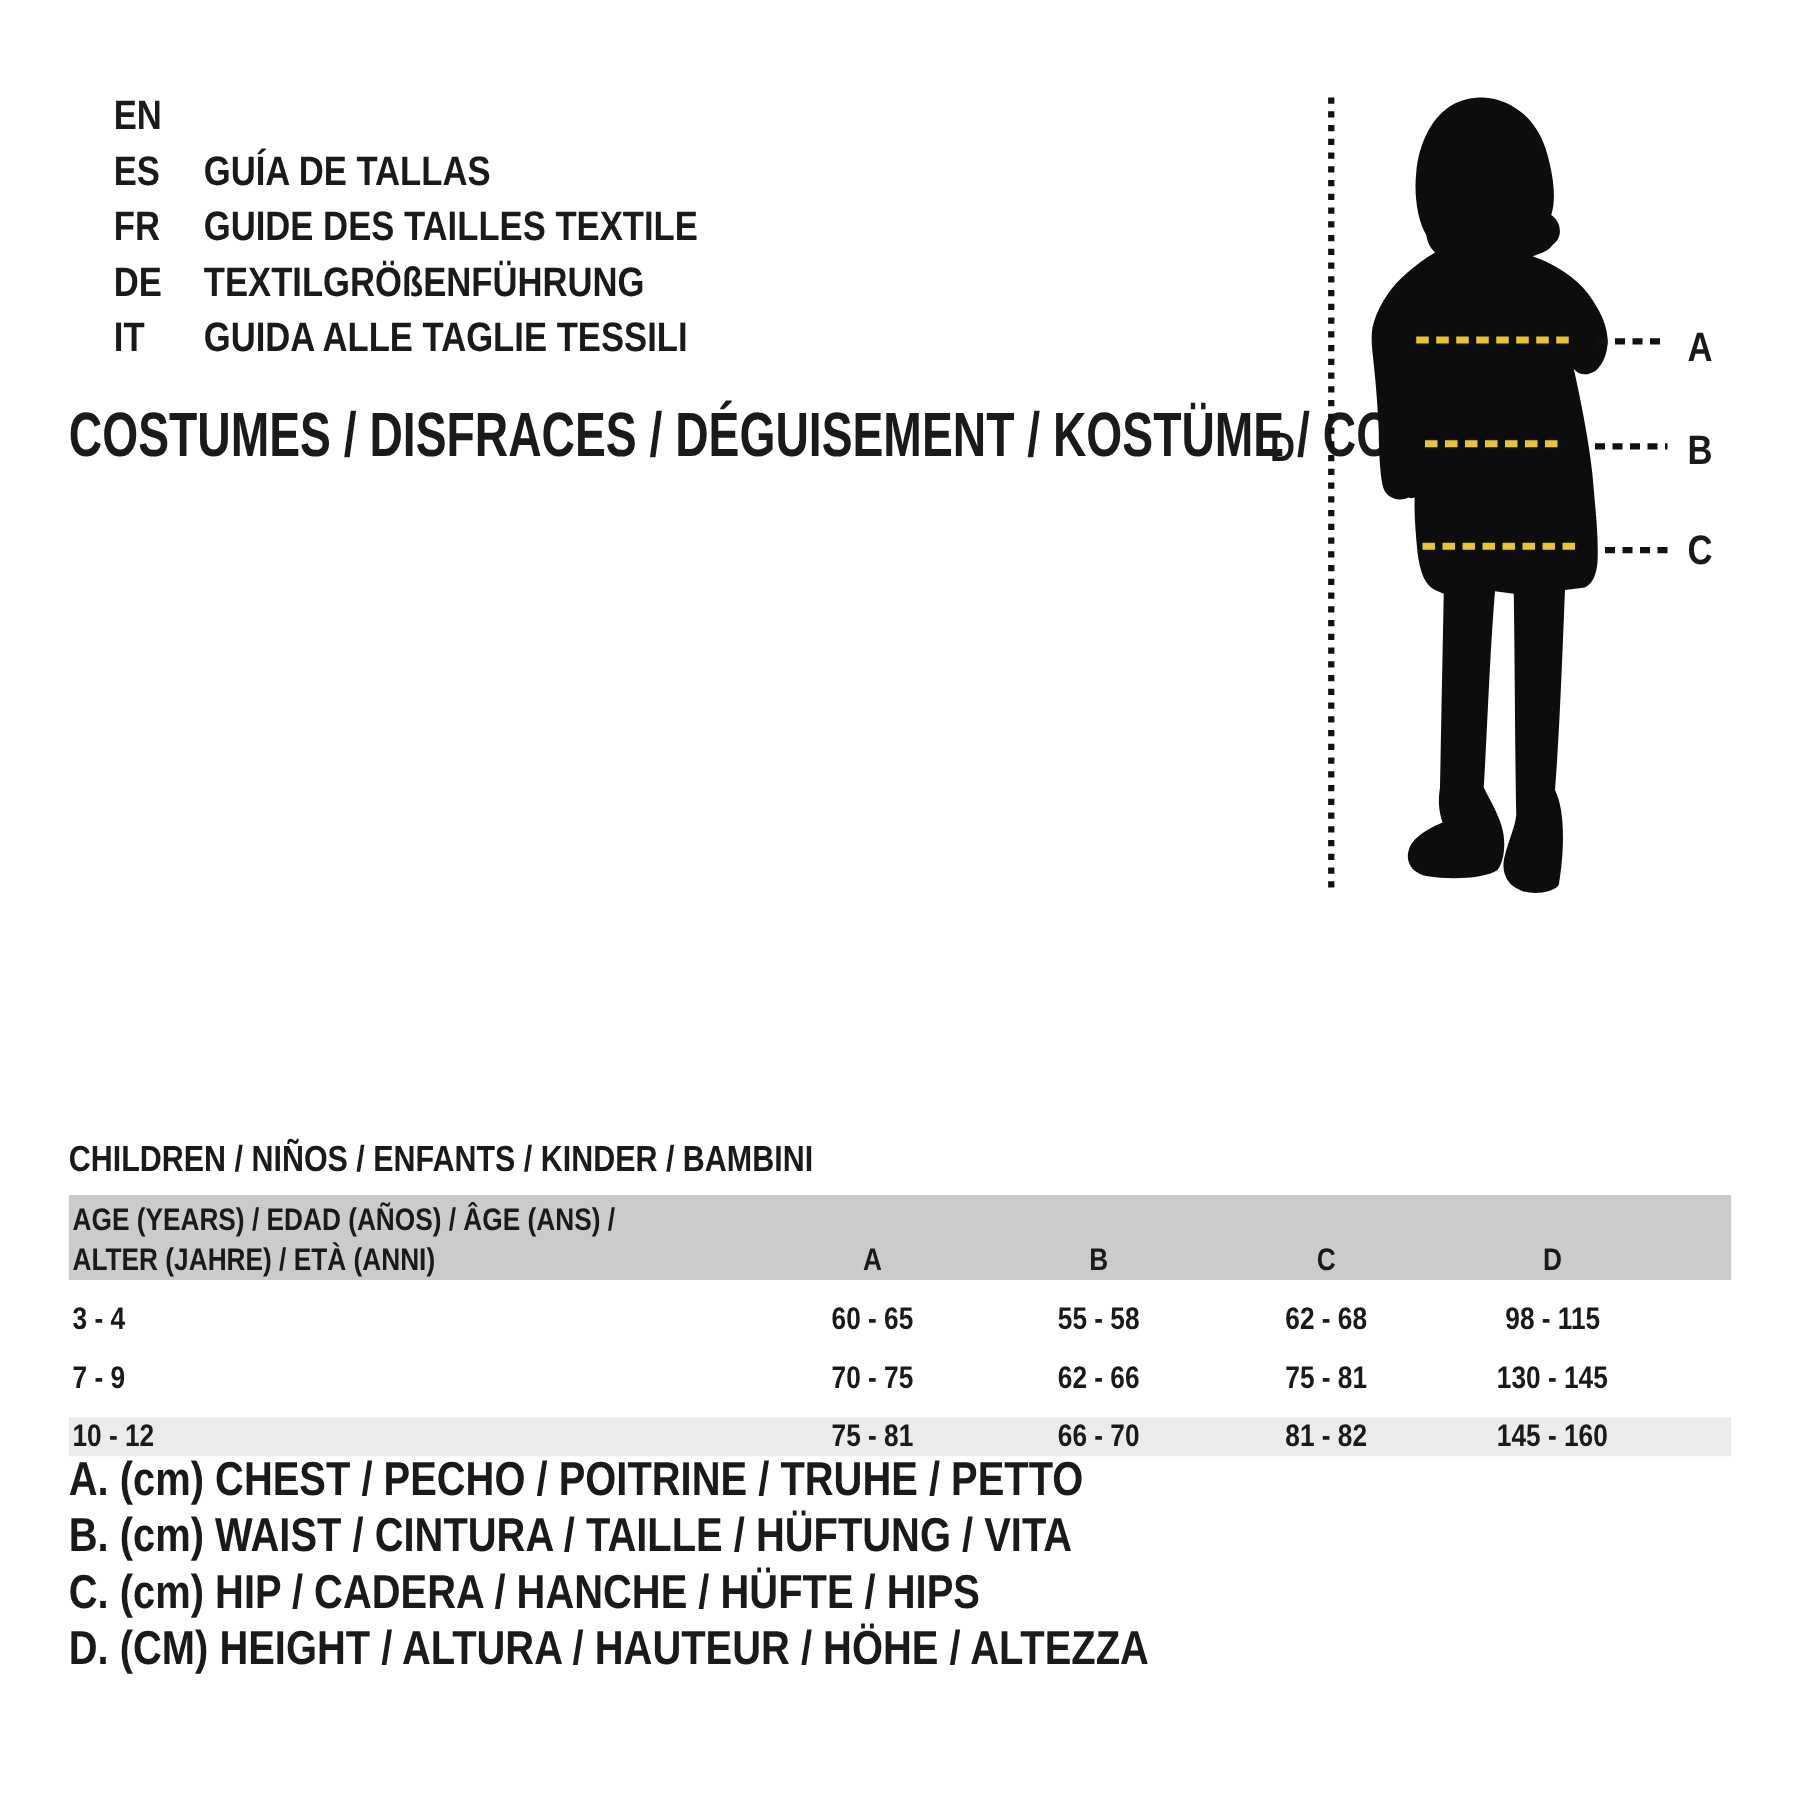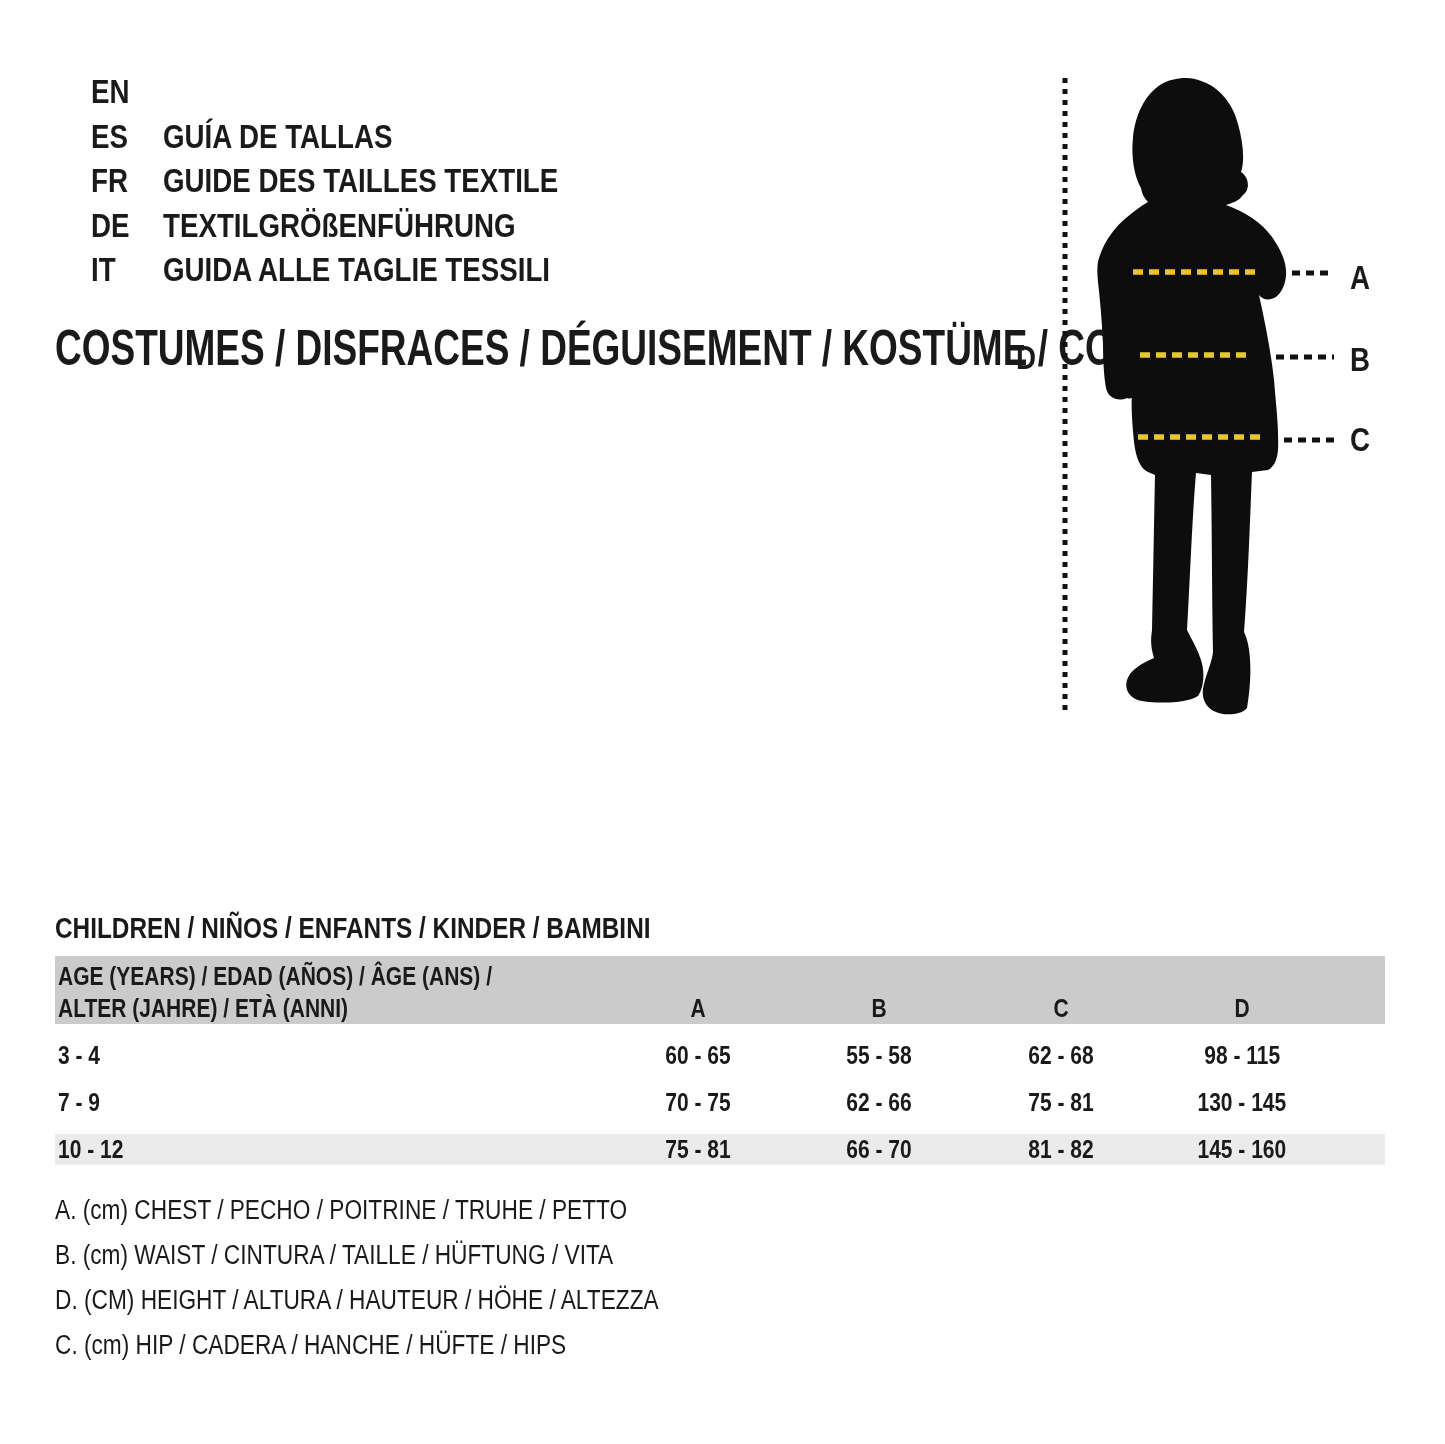--- a/index.html
+++ b/index.html
@@ -35,21 +35,21 @@
   .thead { display:flex; background:var(--thead-bg,#cbcbcb); height:68px; font-size:25px;
     box-sizing:border-box; padding-top:5px;align-items:flex-end; }
   .thead .cell-age div { line-height:32px; }
   .cell-age { width:41.5%; flex:0 0 41.5%; padding-left:3px; box-sizing:border-box; }
   .cell-v { width:13.65%; flex:0 0 13.65%; text-align:center; line-height:32px; }
   .trow { display:flex; height:31px; margin-top:16px; font-size:25px; line-height:31px; }
   .trow.alt { background:var(--row-alt,#ebebeb); }
   .trow .cell-v { line-height:31px; }
 
   
-  .legend { position:absolute; left:55px; top:1188px; font-size:27px; font-weight:400; }
+  .legend { position:absolute; left:55px; top:1162px; font-size:38px; font-weight:700; }
   .legend-line { height:45px; line-height:45px; }
 </style>
 </head>
 <body>
 
 <div class="page">
 
   <div class="lang-list">
     <div class="lang-row">
       <span class="lang-code"><span class="cond">EN</span></span>
@@ -153,17 +153,17 @@
       <div class="cell-v"><span class="cond-c">75 - 81</span></div>
       <div class="cell-v"><span class="cond-c">66 - 70</span></div>
       <div class="cell-v"><span class="cond-c">81 - 82</span></div>
       <div class="cell-v"><span class="cond-c">145 - 160</span></div>
     </div>
   </div>
 
   <div class="legend">
     <div class="legend-line"><span class="cond">A. (cm) CHEST / PECHO / POITRINE / TRUHE / PETTO</span></div>
     <div class="legend-line"><span class="cond">B. (cm) WAIST / CINTURA / TAILLE / HÜFTUNG / VITA</span></div>
+    <div class="legend-line"><span class="cond">C. (cm) HIP / CADERA / HANCHE / HÜFTE / HIPS</span></div>
     <div class="legend-line"><span class="cond">D. (CM) HEIGHT / ALTURA / HAUTEUR / HÖHE / ALTEZZA</span></div>
-    <div class="legend-line"><span class="cond">C. (cm) HIP / CADERA / HANCHE / HÜFTE / HIPS</span></div>
   </div>
 
 </div>
 
 </body></html>

